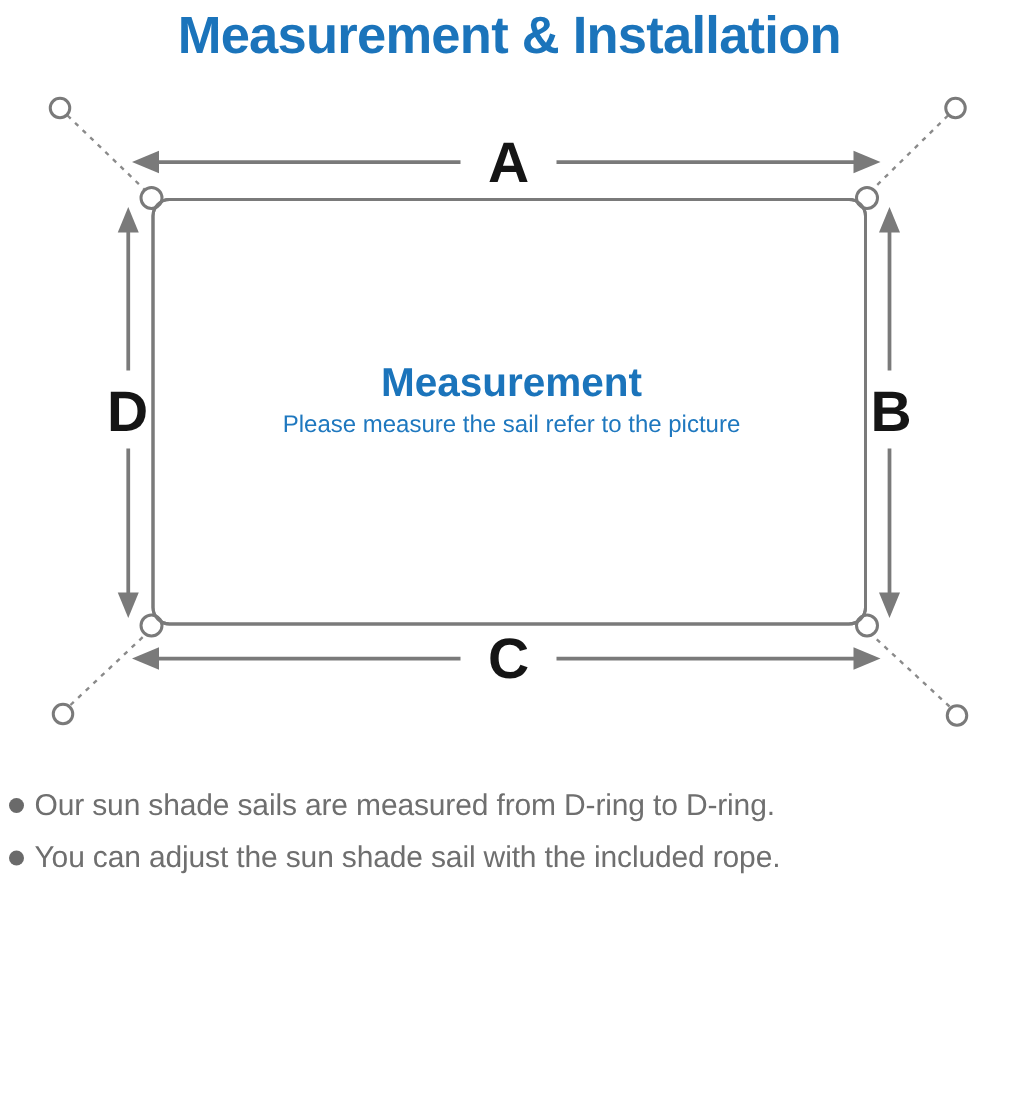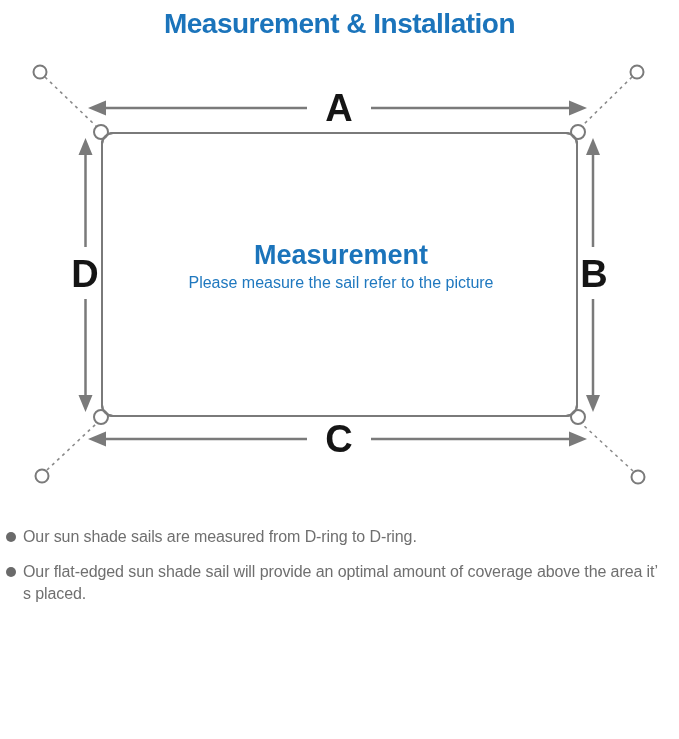--- a/index.html
+++ b/index.html
@@ -13,21 +13,21 @@
   }
   .page {
     width: 679px;
     height: 739px;
     position: relative;
   }
   .page-title {
     margin: 0;
     padding-top: 4px;
     text-align: center;
-    font-size: 28px;
+    font-size: 35px;
     line-height: 40px;
     font-weight: 700;
     letter-spacing: -0.5px;
     color: #1b74bb;
   }
   .diagram-svg {
     display: block;
     width: 679px;
     height: 470px;
   }
@@ -44,21 +44,21 @@
   .bullet-dot {
     flex: 0 0 10px;
     width: 10px;
     height: 10px;
     border-radius: 50%;
     background: #6a6a6a;
     margin-top: 6px;
     margin-right: 7px;
   }
   .note-text {
-    font-size: 16px;
+    font-size: 20px;
     line-height: 22px;
     letter-spacing: -0.1px;
     color: #6f6f6f;
     max-width: 640px;
   }
   
   .gray-line   { stroke: #7a7a7a; stroke-width: 2.5; fill: none; }
   .thin-line   { stroke: #7a7a7a; stroke-width: 2;   fill: none; }
   .dash-line   { stroke: #8a8a8a; stroke-width: 1.6; fill: none; stroke-dasharray: 3 4; }
   .arrow-head  { fill: #7a7a7a; stroke: none; }
@@ -140,17 +140,17 @@
     </g>
   </svg>
 
   <ul class="notes">
     <li class="note-item">
       <span class="bullet-dot"></span>
       <span class="note-text">Our sun shade sails are measured from D-ring to D-ring.</span>
     </li>
     <li class="note-item">
       <span class="bullet-dot"></span>
-      <span class="note-text">Our flat-edged sun shade sail will provide an optimal amount of coverage above the area it’ s placed.</span>
+      <span class="note-text">You can adjust the sun shade sail with the included rope.</span>
     </li>
   </ul>
 
 </div>
 
 </body></html>

